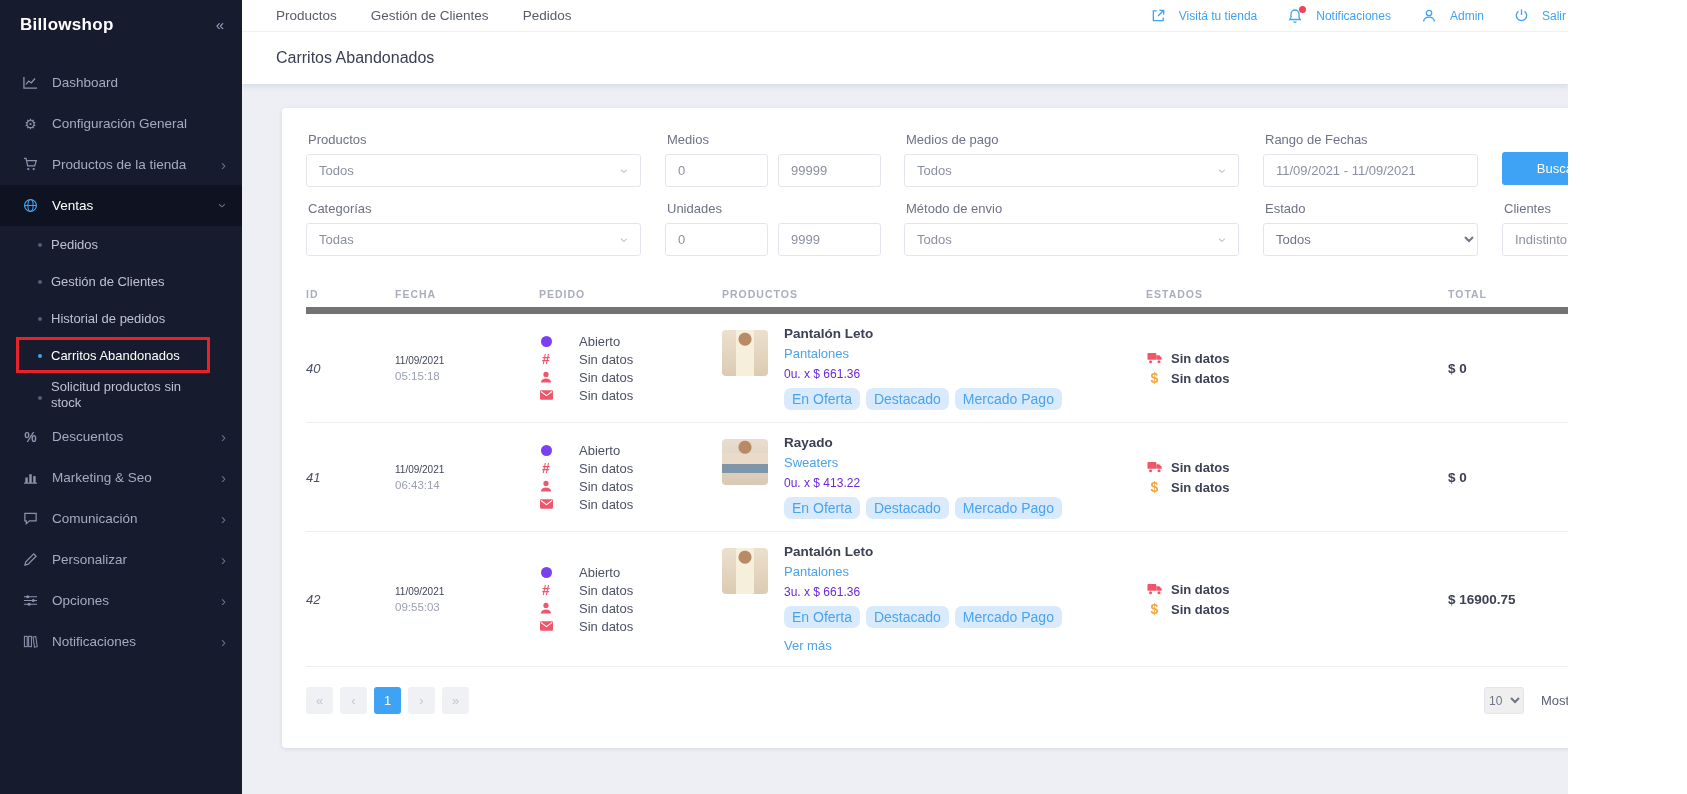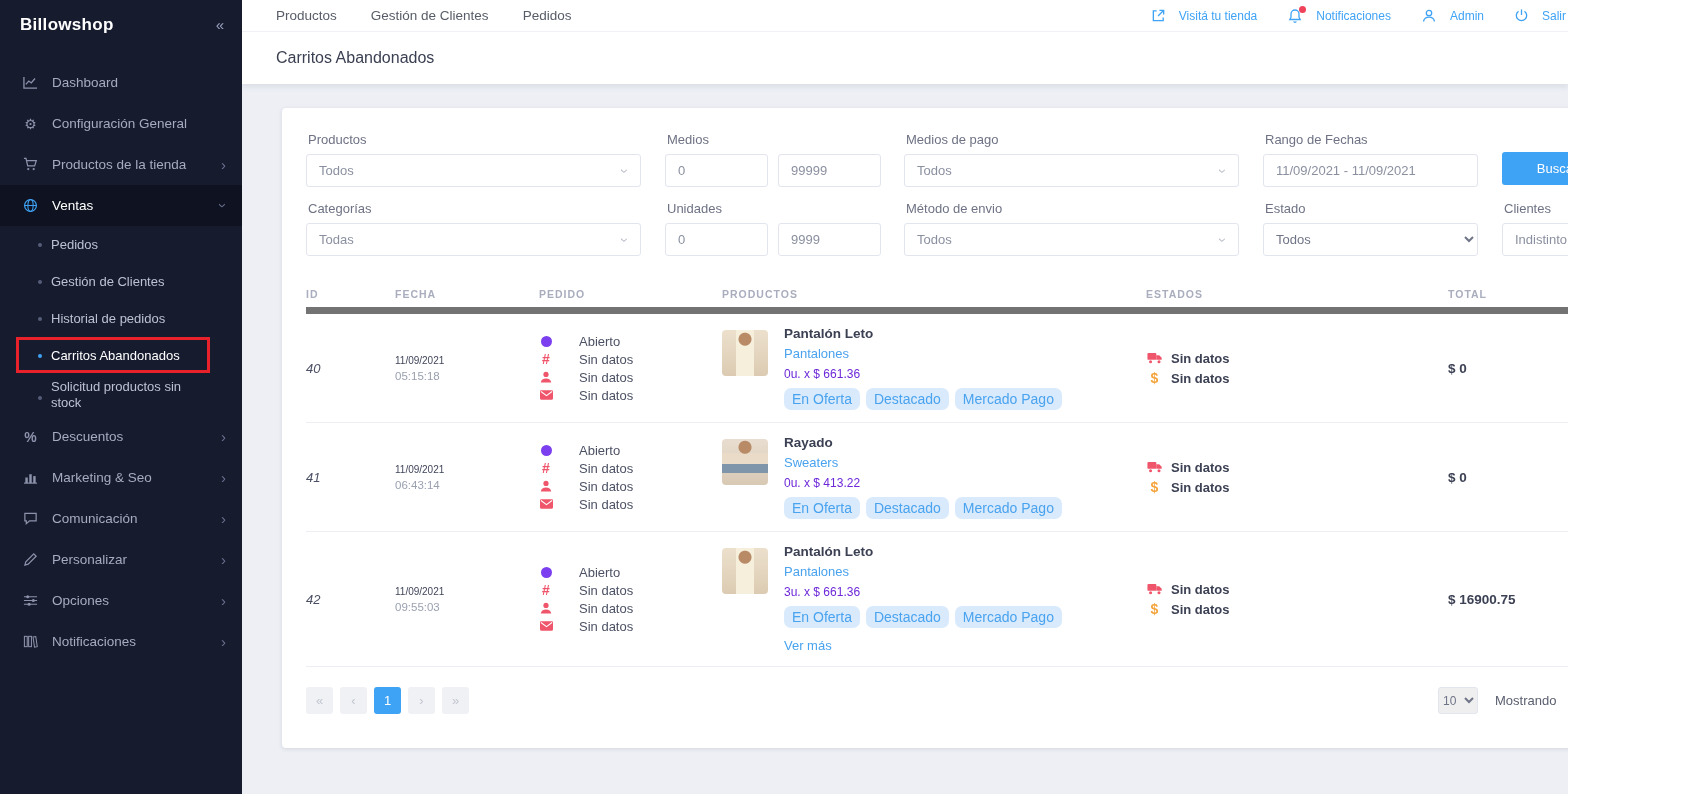--- a/index.html
+++ b/index.html
@@ -114,21 +114,21 @@
   .dollar { color:var(--status-orange,#f5a43c); font-weight:bold; font-size:14px; }
   .etext { font-size:13px; font-weight:bold; color:#3c4154; }
   .cell-total { font-size:13.5px; font-weight:bold; color:#3c4154; }
 
   
   .pagination { position:relative; margin-top:20px; display:flex; align-items:center; }
   .pbtns { display:flex; gap:7px; }
   .pbtn { width:27px; height:27px; border:none; border-radius:3px; font-size:13px;
     background:#f0f1f5; color:#c2c6d0; cursor:pointer; font-family:inherit; }
   .pbtn.active { background:var(--accent,#3fa3f5); color:#fff; }
-  .pag-right { position:absolute; left:1132px; top:0; display:flex; align-items:center;
+  .pag-right { position:absolute; left:1178px; top:0; display:flex; align-items:center;
     gap:17px; white-space:nowrap; }
   .pp-select { width:40px; height:27px; border:1px solid #e2e5ee; border-radius:3px;
     font-size:12px; color:#6f7486; font-family:inherit; }
   .showing { font-size:13px; color:#5b6070; }
 </style>
 </head>
 <body>
 
 <div class="app">
 

